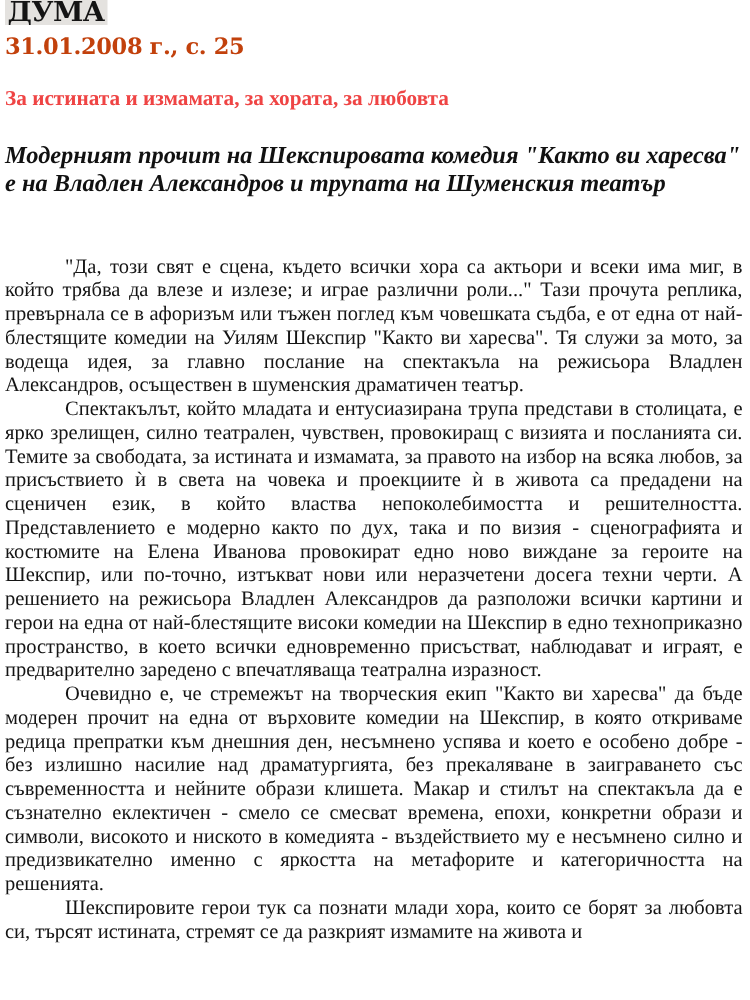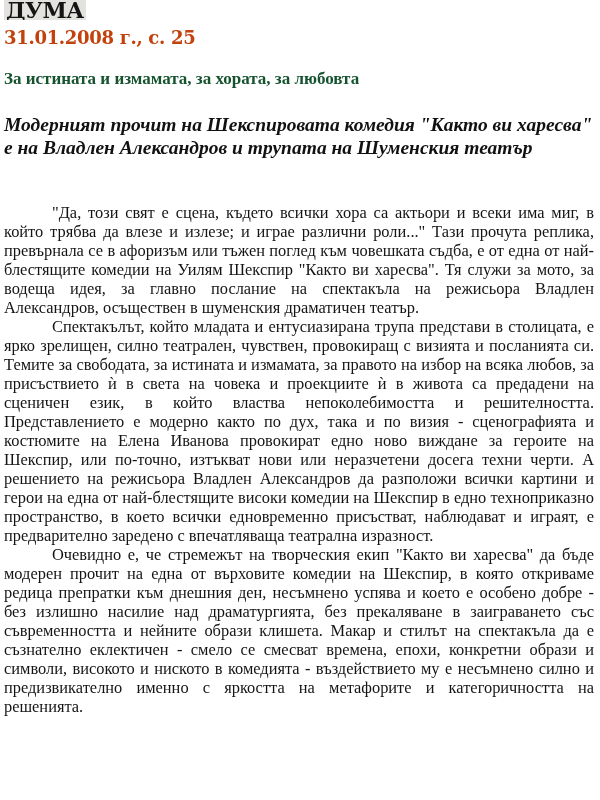--- a/index.html
+++ b/index.html
@@ -61,21 +61,21 @@
       letter-spacing: -0.3px;
     }
     .title {
       position: absolute;
       left: 0;
       top: 68px;
       width: 590px;
       font-weight: bold;
       font-size: 17px;
       line-height: 22px;
-      color: #14532d;
+      color: #ef4444;
       font-family: "Liberation Serif", serif;
       margin: 0;
     }
     .subtitle {
       position: absolute;
       left: 0;
       top: 114px;
       width: 590px;
       font-weight: bold;
       font-style: italic;
@@ -114,15 +114,16 @@
   <div class="dateline">31.01.2008 г., с. 25</div>
 
   <h1 class="title">За истината и измамата, за хората, за любовта</h1>
 
   <h2 class="subtitle">Модерният прочит на Шекспировата комедия "Както ви харесва" е на Владлен Александров и трупата на Шуменския театър</h2>
 
   <div class="body-text">
     <p class="para">"Да, този свят е сцена, където всички хора са актьори и всеки има миг, в който трябва да влезе и излезе; и играе различни роли..." Тази прочута реплика, превърнала се в афоризъм или тъжен поглед към човешката съдба, е от една от най-блестящите комедии на Уилям Шекспир "Както ви харесва". Тя служи за мото, за водеща идея, за главно послание на спектакъла на режисьора Владлен Александров, осъществен в шуменския драматичен театър.</p>
     <p class="para">Спектакълът, който младата и ентусиазирана трупа представи в столицата, е ярко зрелищен, силно театрален, чувствен, провокиращ с визията и посланията си. Темите за свободата, за истината и измамата, за правото на избор на всяка любов, за присъствието ѝ в света на човека и проекциите ѝ в живота са предадени на сценичен език, в който властва непоколебимостта и решителността. Представлението е модерно както по дух, така и по визия - сценографията и костюмите на Елена Иванова провокират едно ново виждане за героите на Шекспир, или по-точно, изтъкват нови или неразчетени досега техни черти. А решението на режисьора Владлен Александров да разположи всички картини и герои на една от най-блестящите високи комедии на Шекспир в едно техноприказно пространство, в което всички едновременно присъстват, наблюдават и играят, е предварително заредено с впечатляваща театрална изразност.</p>
     <p class="para">Очевидно е, че стремежът на творческия екип "Както ви харесва" да бъде модерен прочит на една от върховите комедии на Шекспир, в която откриваме редица препратки към днешния ден, несъмнено успява и което е особено добре - без излишно насилие над драматургията, без прекаляване в заиграването със съвременността и нейните образи клишета. Макар и стилът на спектакъла да е съзнателно еклектичен - смело се смесват времена, епохи, конкретни образи и символи, високото и ниското в комедията - въздействието му е несъмнено силно и предизвикателно именно с яркостта на метафорите и категоричността на решенията.</p>
+    <p class="para">Шекспировите герои тук са познати млади хора, които се борят за любовта си, търсят истината, стремят се да разкрият измамите на живота и</p>
   </div>
 
 </div>
 
 </body></html>

